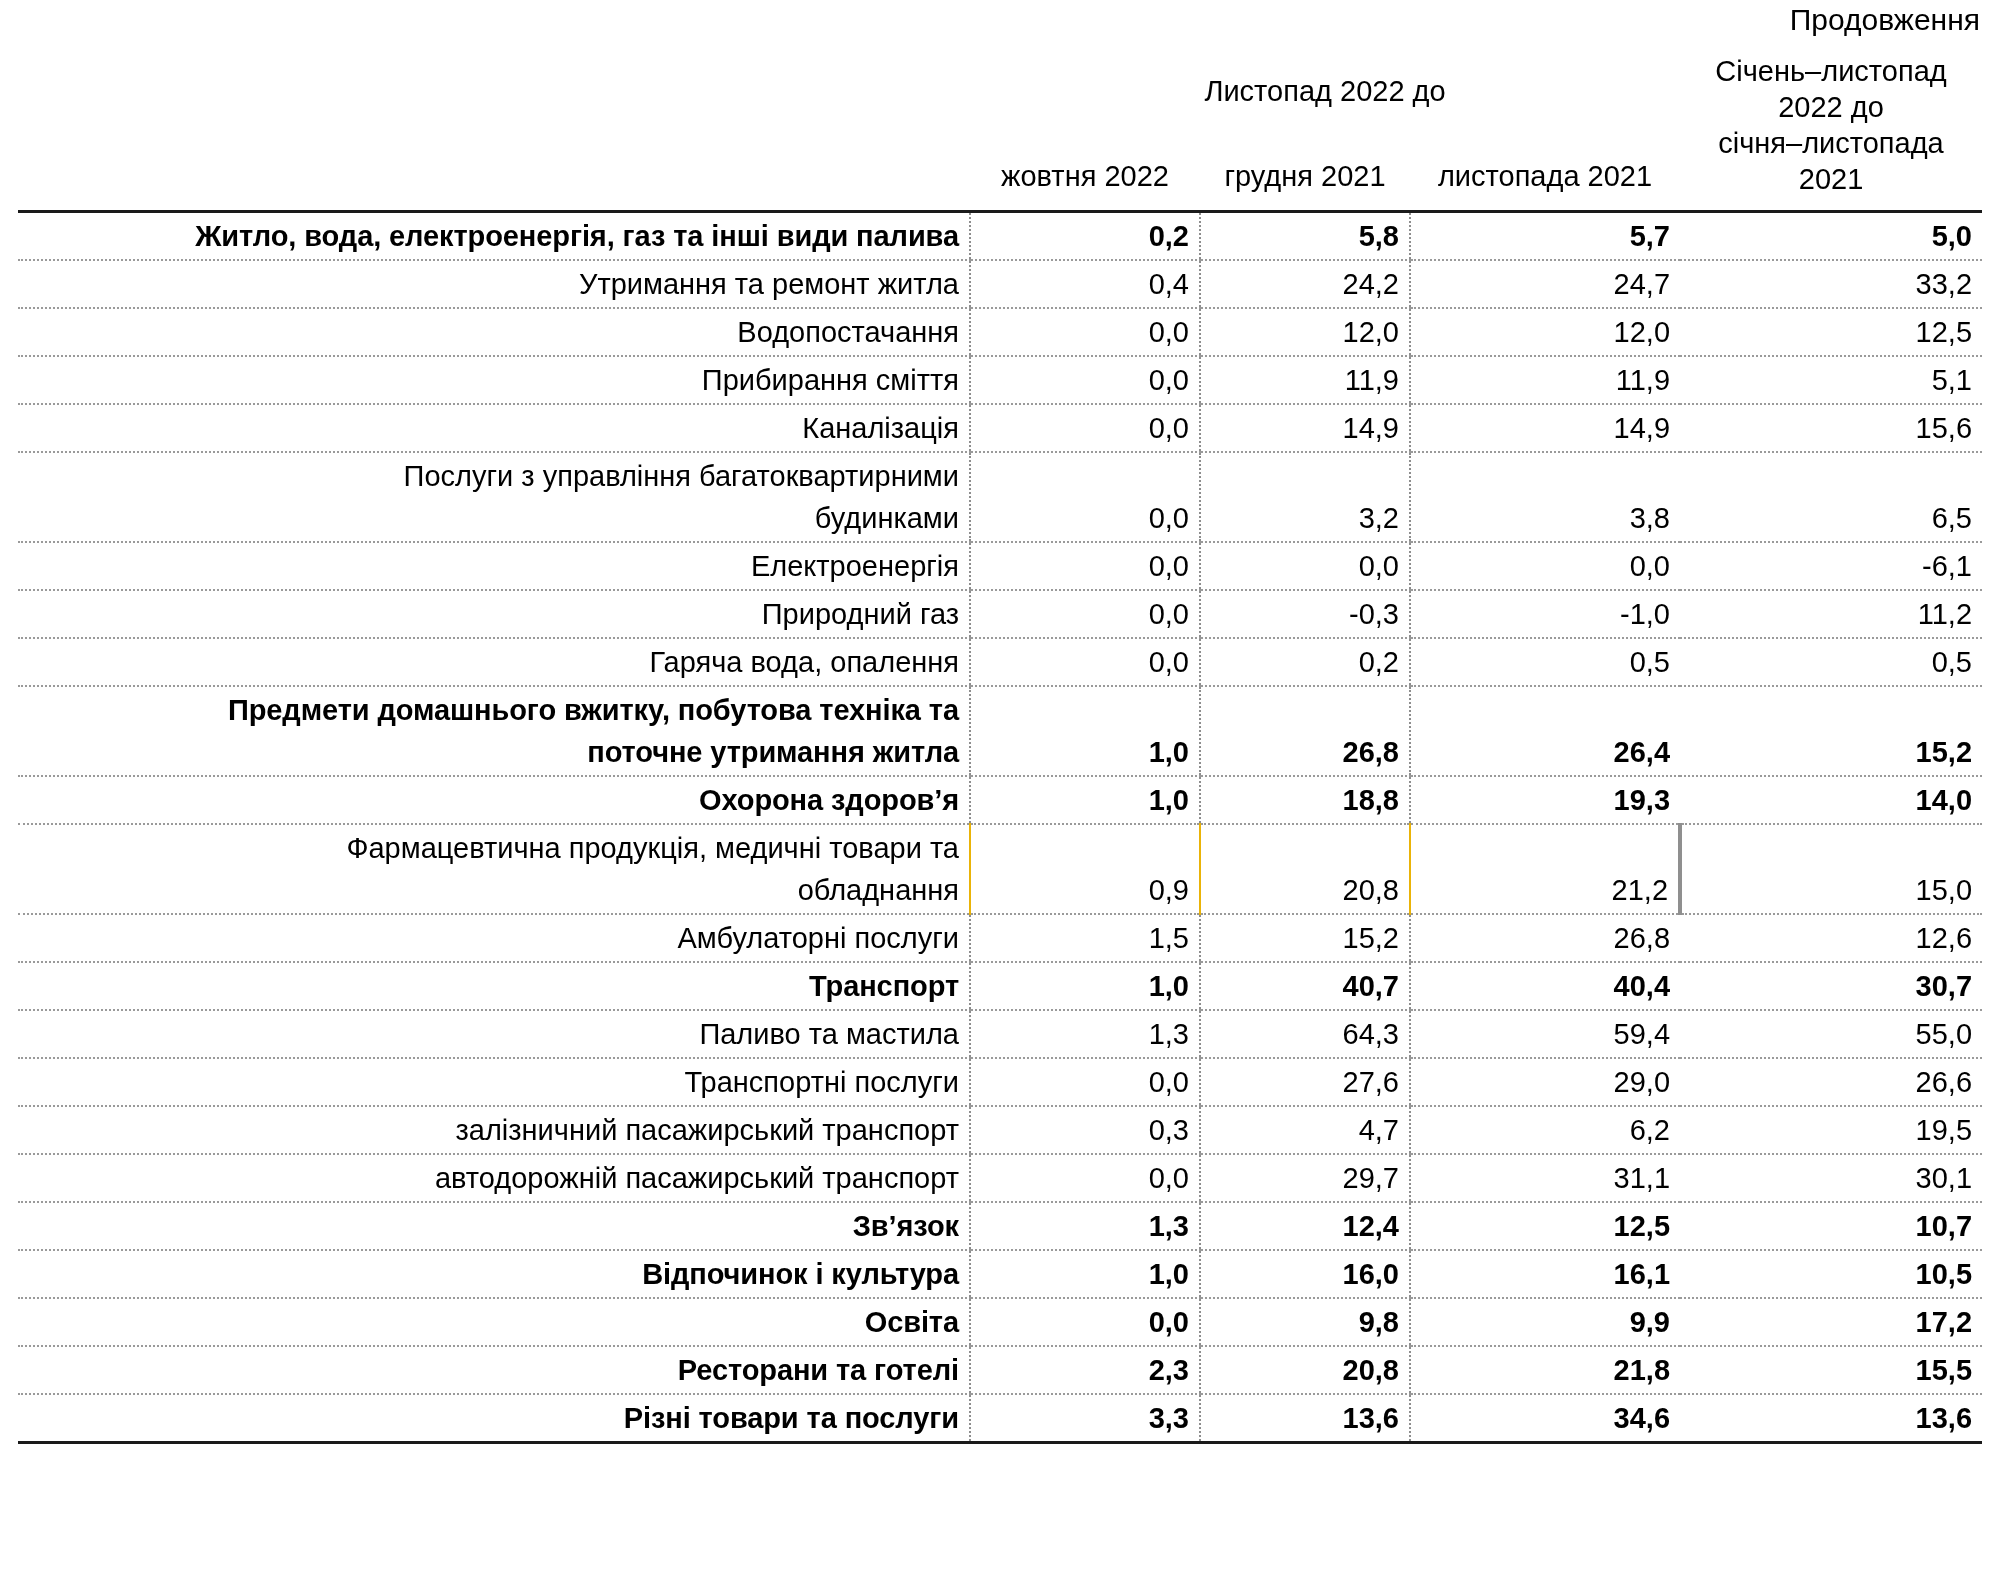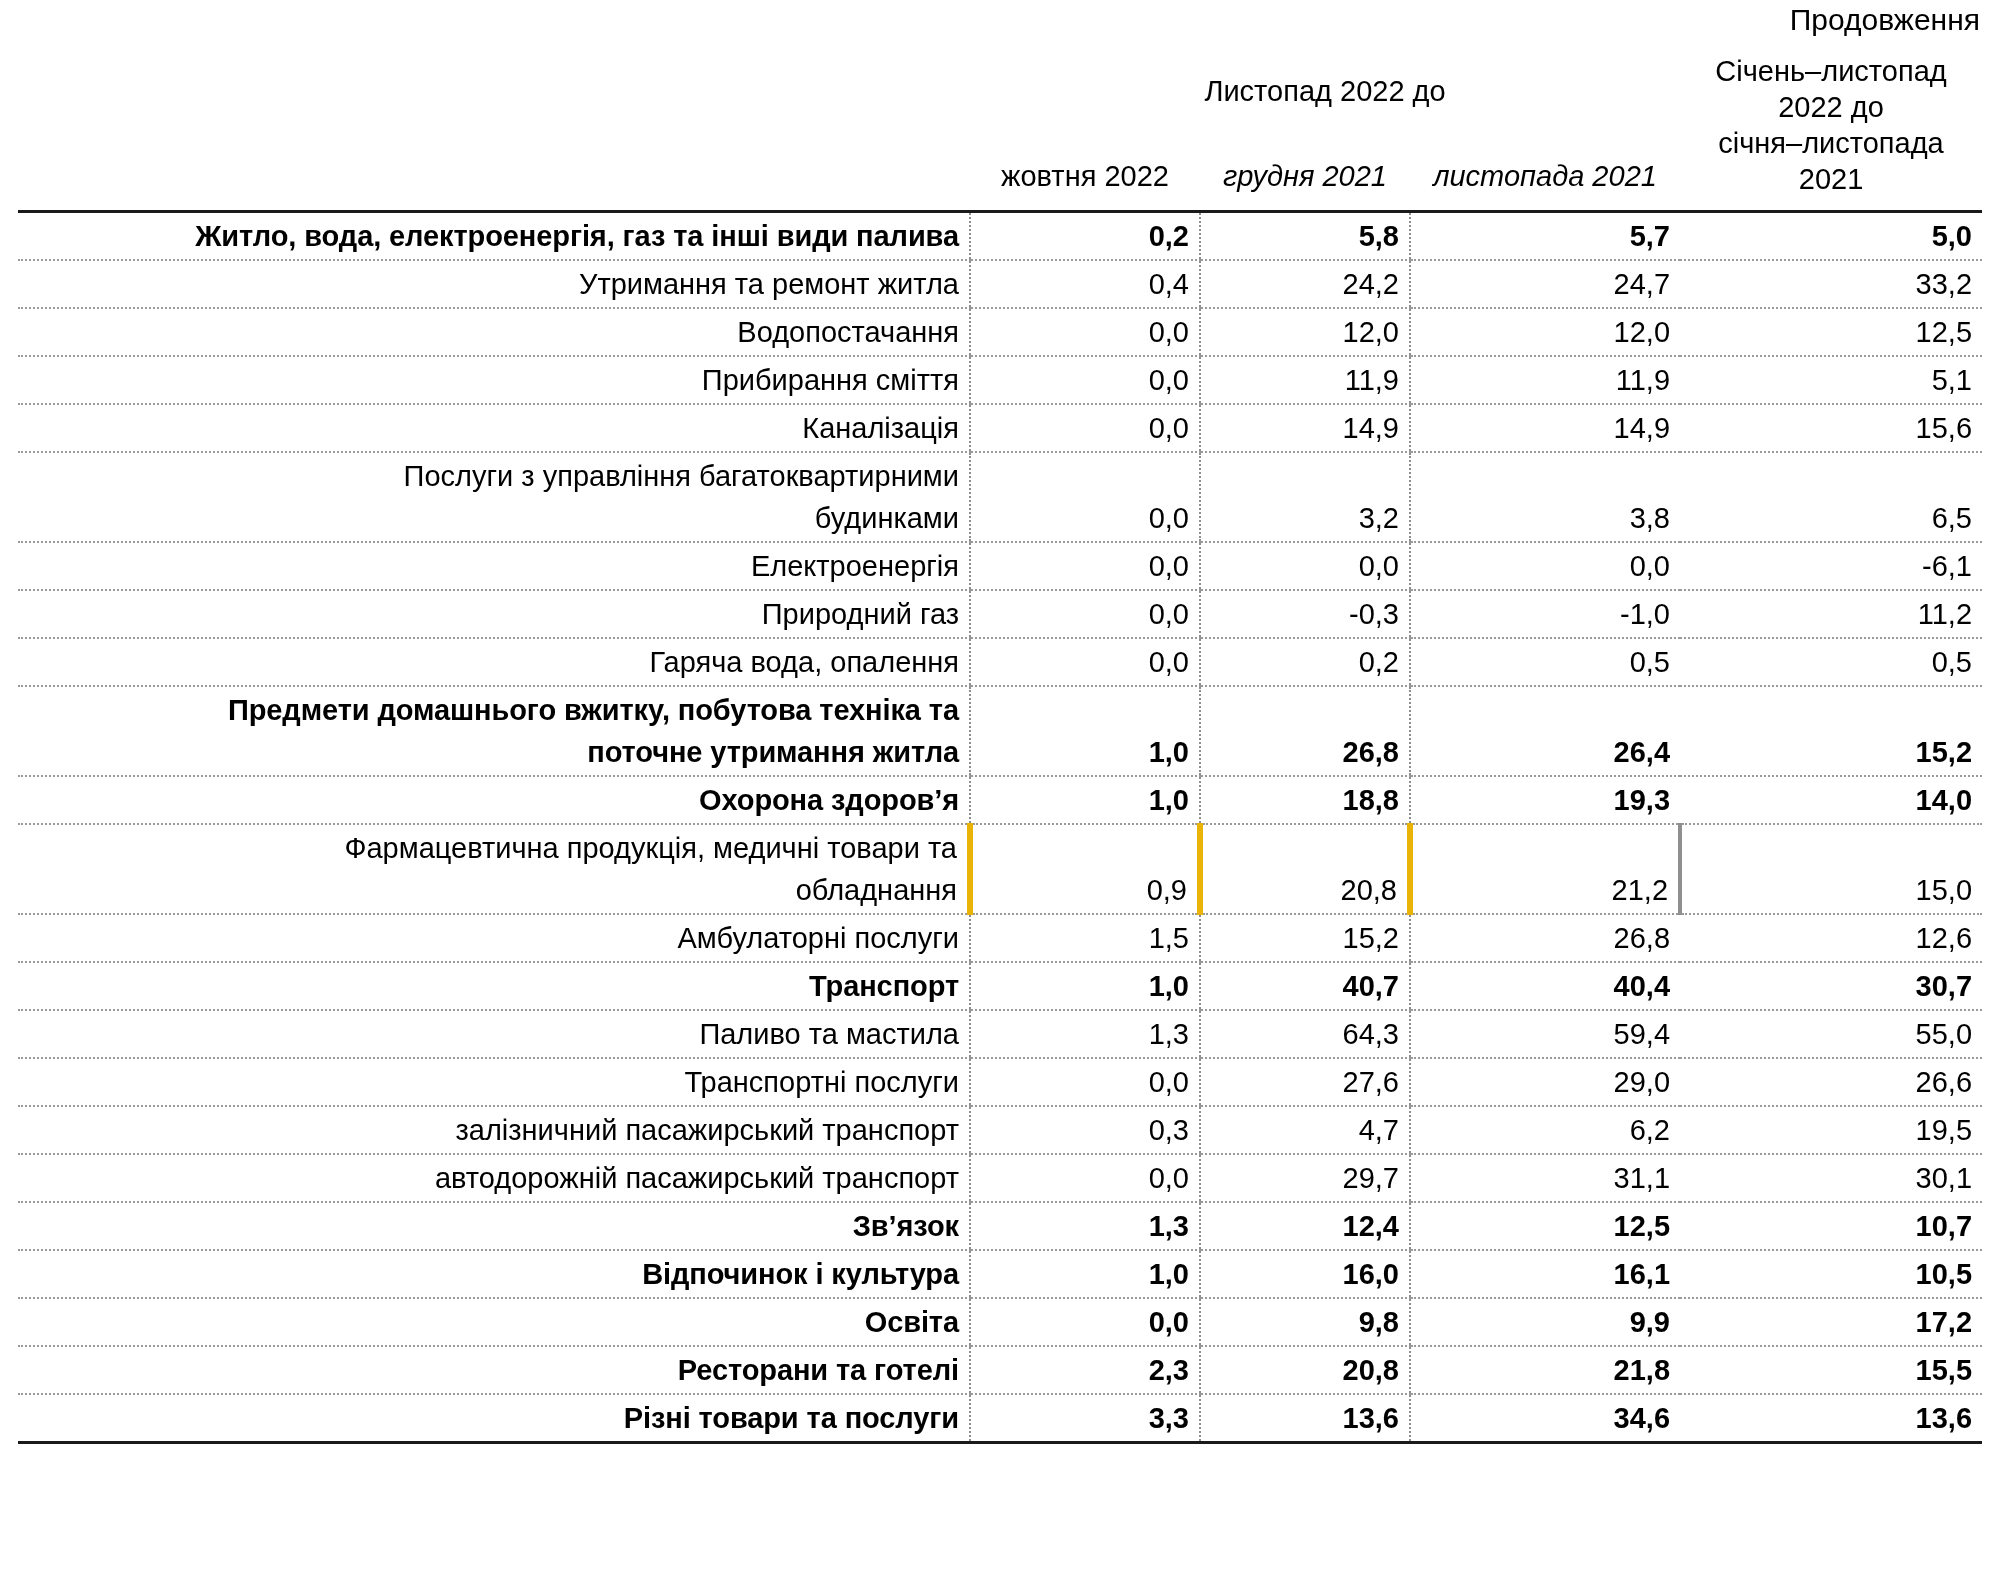--- a/index.html
+++ b/index.html
@@ -73,21 +73,21 @@
     height: 96px;
   }
   th.hd-sub {
     border-left: 3px solid #1a1a1a;
     border-right: 3px solid #1a1a1a;
     border-bottom: 3px solid #1a1a1a;
     height: 62px;
     vertical-align: bottom;
     padding-bottom: 4px;
   }
-  th.hd-sub.nb-left { border-left: 0; font-style: italic; }
+  th.hd-sub.nb-left { border-left: 0; }
   th.hd-cum {
     border: 3px solid #1a1a1a;
     height: 158px;
     vertical-align: middle;
     line-height: 39px;
     padding: 4px 8px;
   }
 
   
   table.cpi tbody td {
@@ -126,21 +126,21 @@
   .ind2 { padding-left: 78px; }
 
   
   tr.two-line td { line-height: 41px; }
   tr.two-line td.label { padding-top: 2px; }
   tr.two-line td.num { vertical-align: bottom; }
 
   .ln { display: block; }
 
   
-  tr.pharma td.num { border-left: 6px solid #eab308; }
+  tr.pharma td.num { border-left: 2px solid #eab308; }
   tr.pharma td.num.cum { border-left: 4px solid #8f8f8f; }
 </style>
 </head>
 <body>
 
 <div class="page">
 
   <div class="caption-row">
     <div class="caption">Продовження</div>
   </div>

